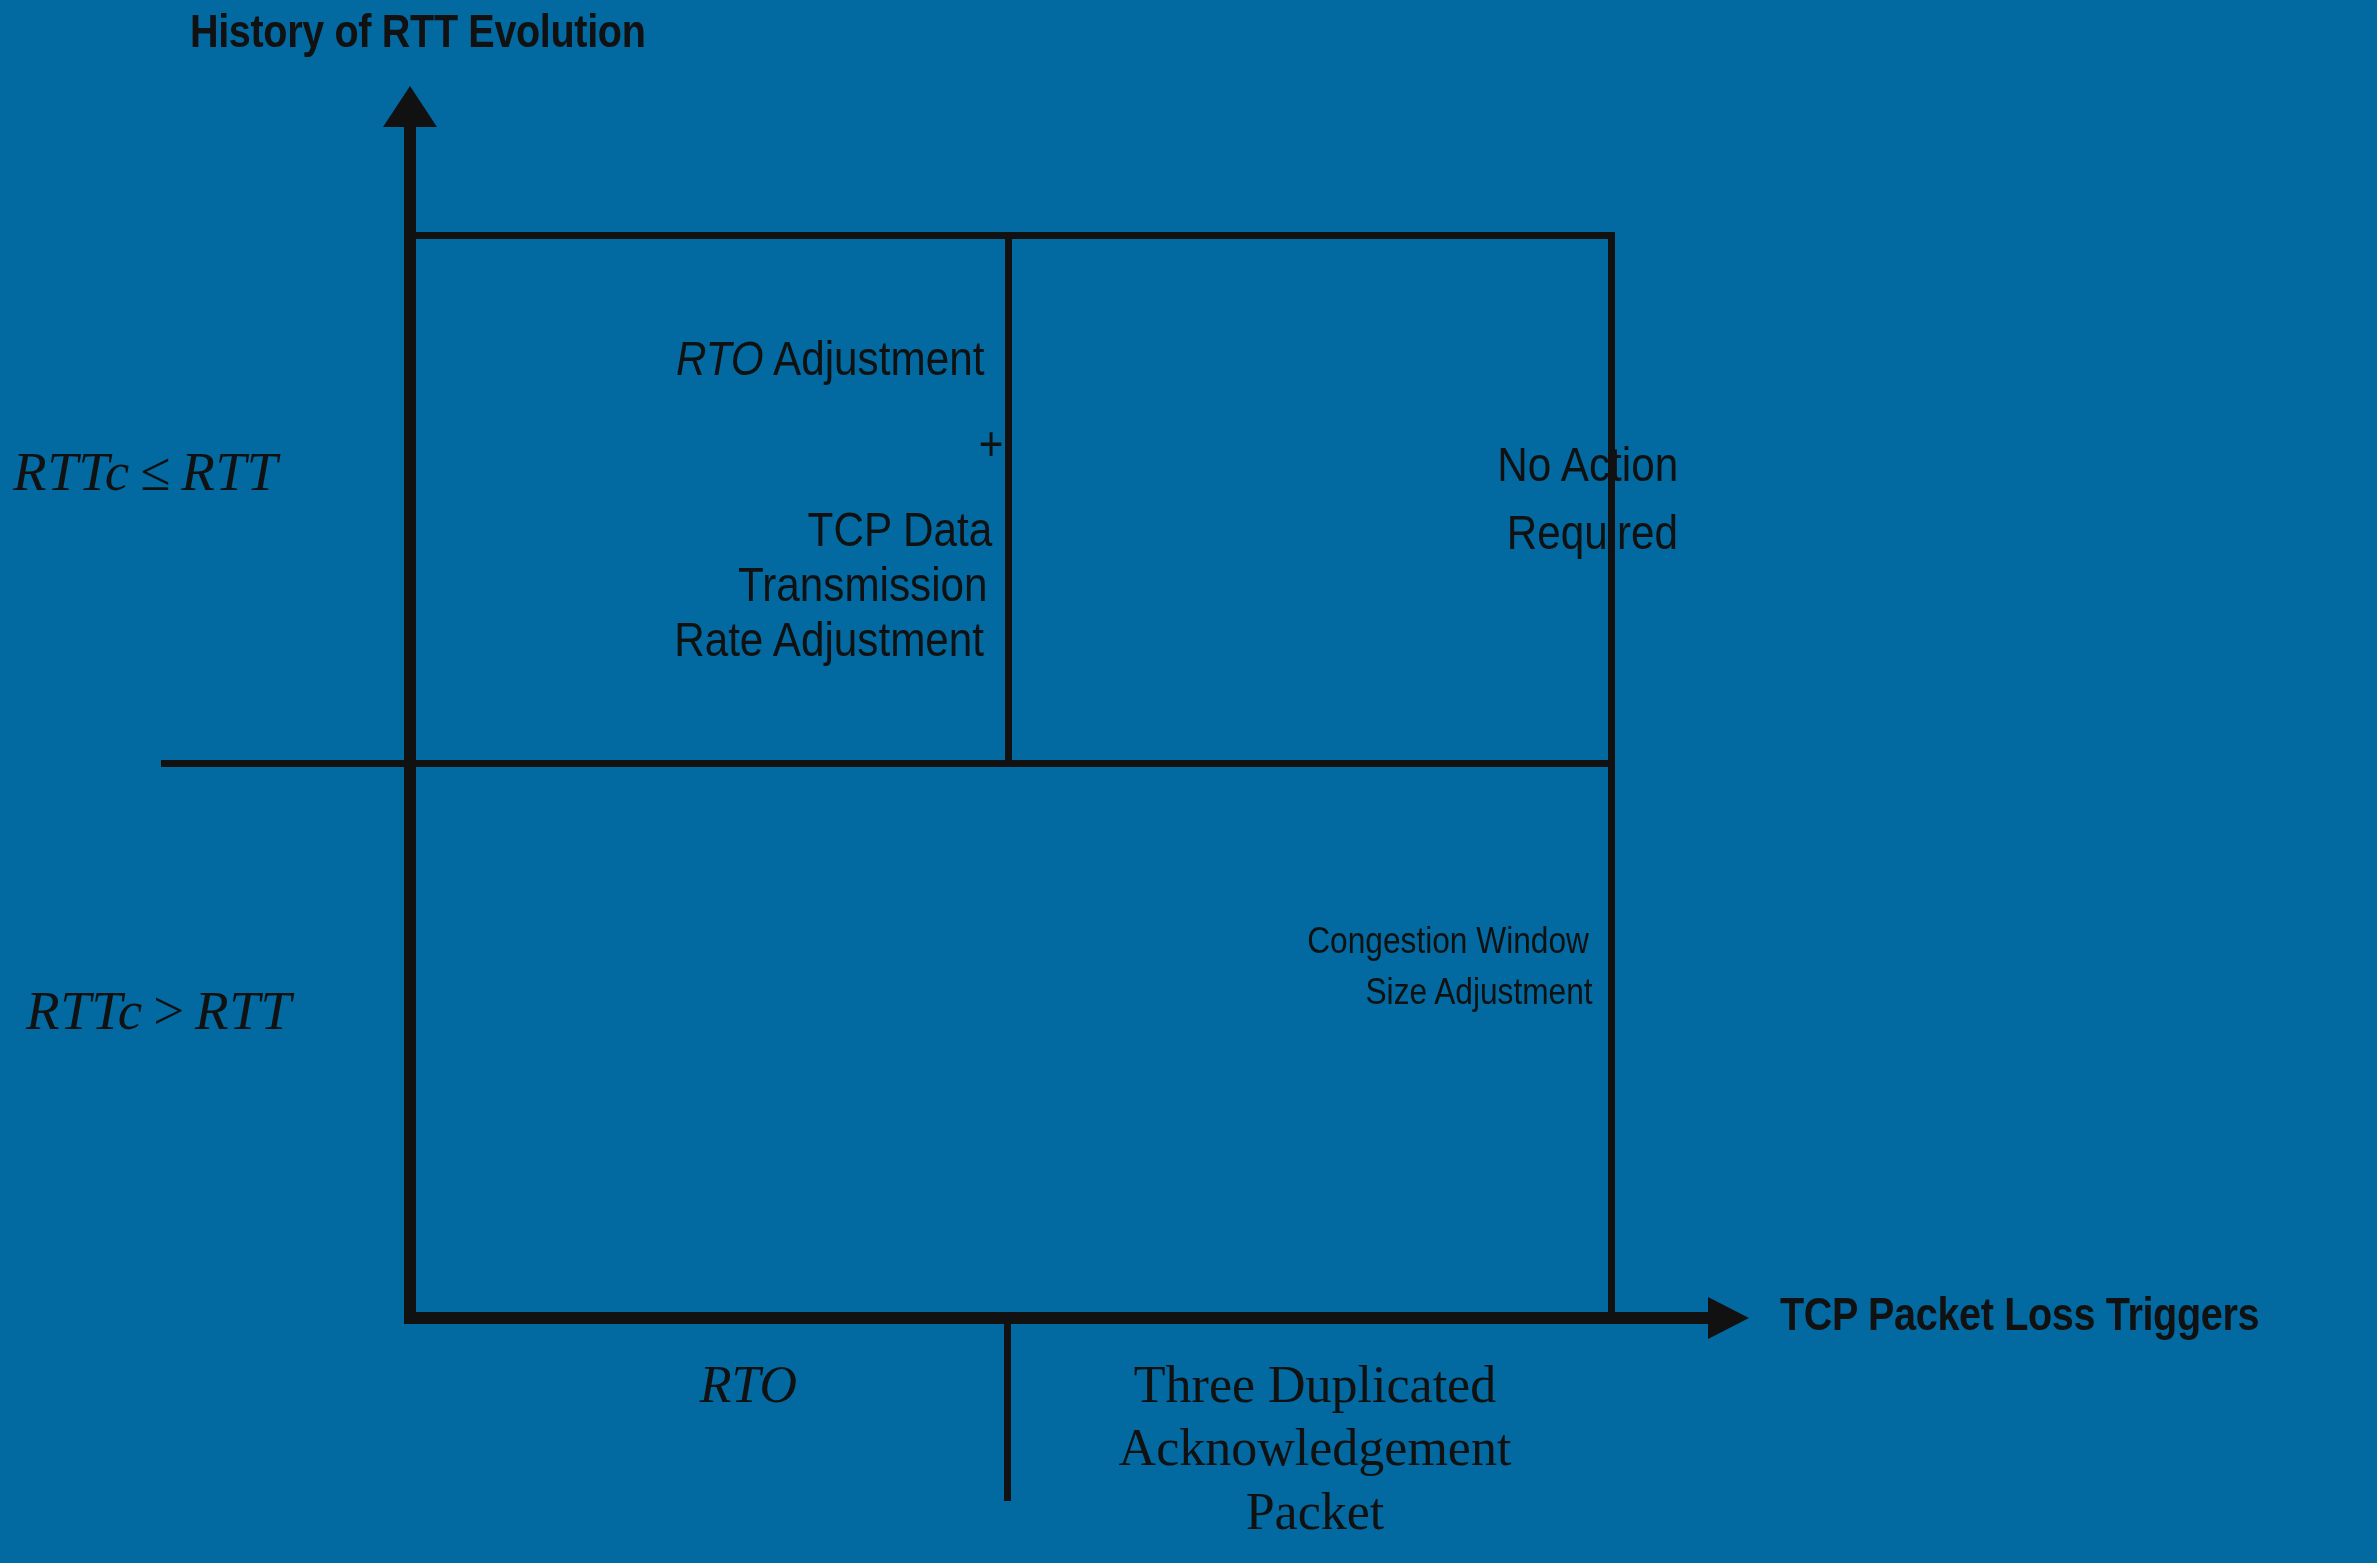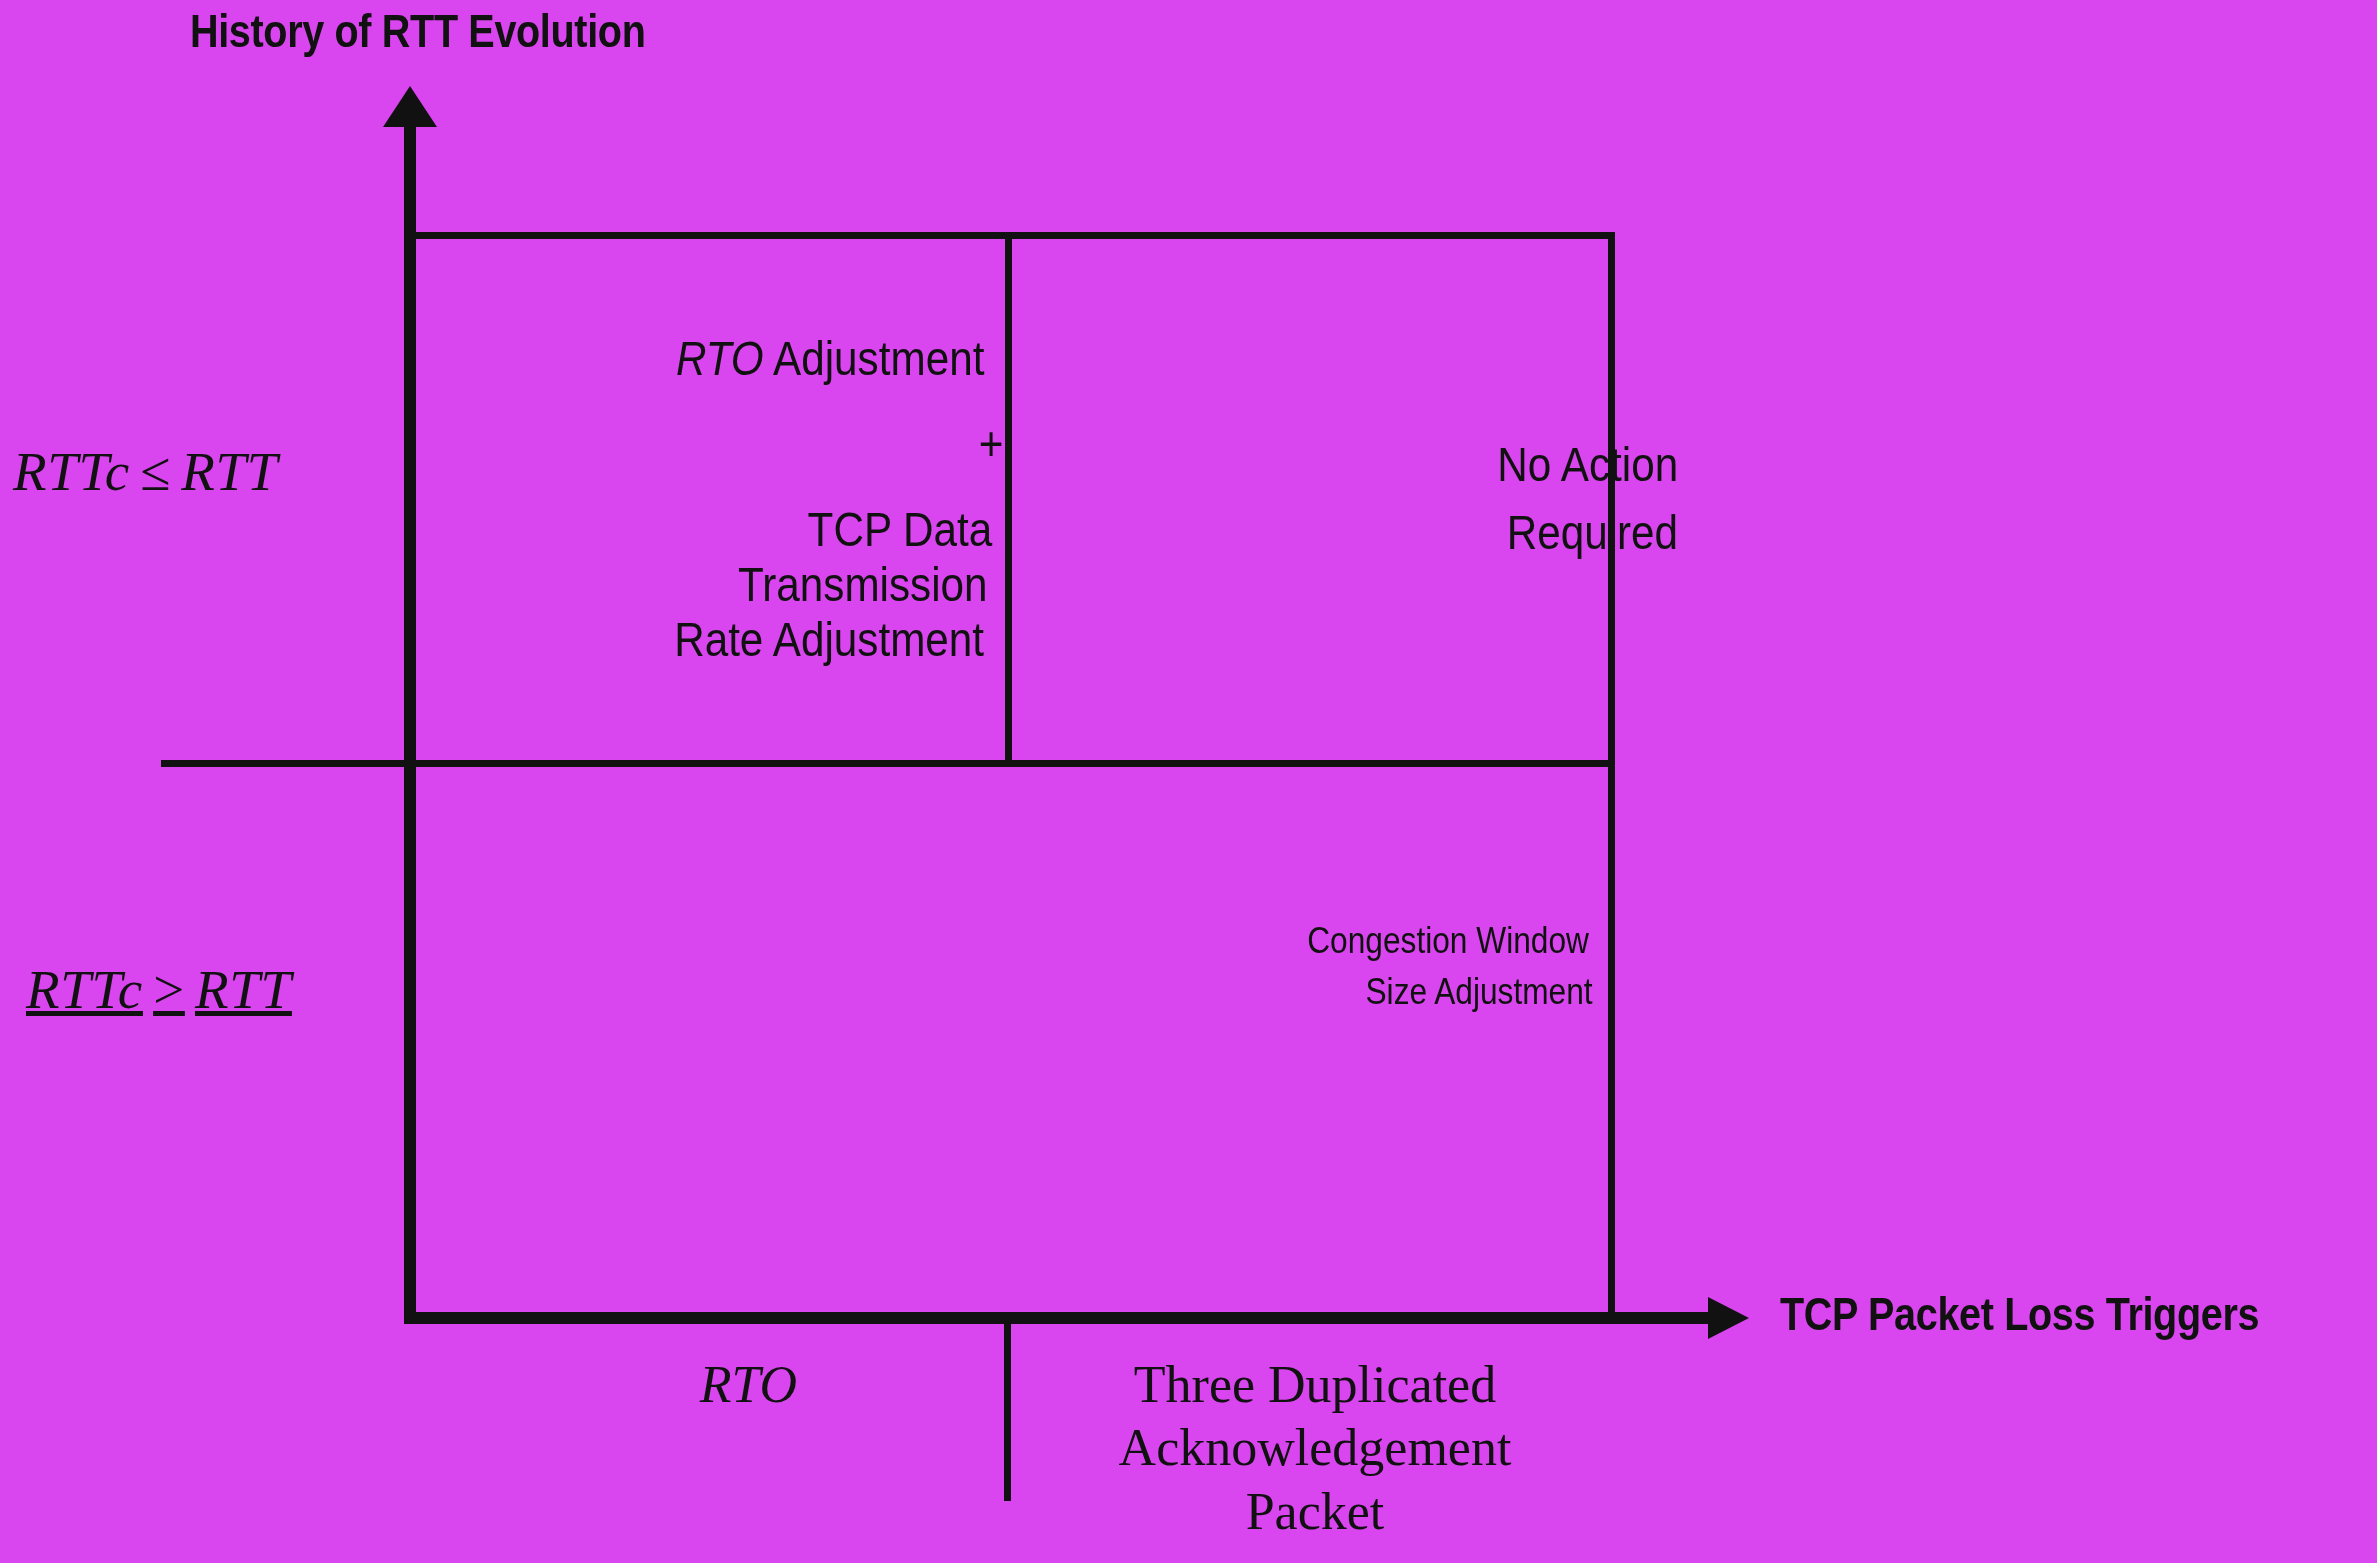--- a/index.html
+++ b/index.html
@@ -10,21 +10,21 @@
   }
   body {
     font-family: "Liberation Sans", sans-serif;
     color: #111111;
   }
 
   #stage {
     position: relative;
     width: 2377px;
     height: 1563px;
-    background: #d946ef;
+    background: #0369a1;
     overflow: hidden;
   }
 
   
   .axis-title {
     position: absolute;
     font-family: "Liberation Sans", sans-serif;
     font-weight: bold;
     color: #111111;
     letter-spacing: -0.4px;
@@ -178,21 +178,21 @@
     font-size: 55px;
     color: #111111;
     white-space: nowrap;
     letter-spacing: 0.7px;
   }
   .row-label .op {
     font-style: normal;
     padding: 0 10.2px;
   }
   #row-label-le { left: 13px; top: 440px; }
-  #row-label-gt { left: 26px; top: 958px; text-decoration: underline; }
+  #row-label-gt { left: 26px; top: 979px; }
 
   
   .col-label {
     position: absolute;
     font-family: "Liberation Serif", serif;
     font-size: 52px;
     color: #111111;
     text-align: center;
     line-height: 1.22;
   }

